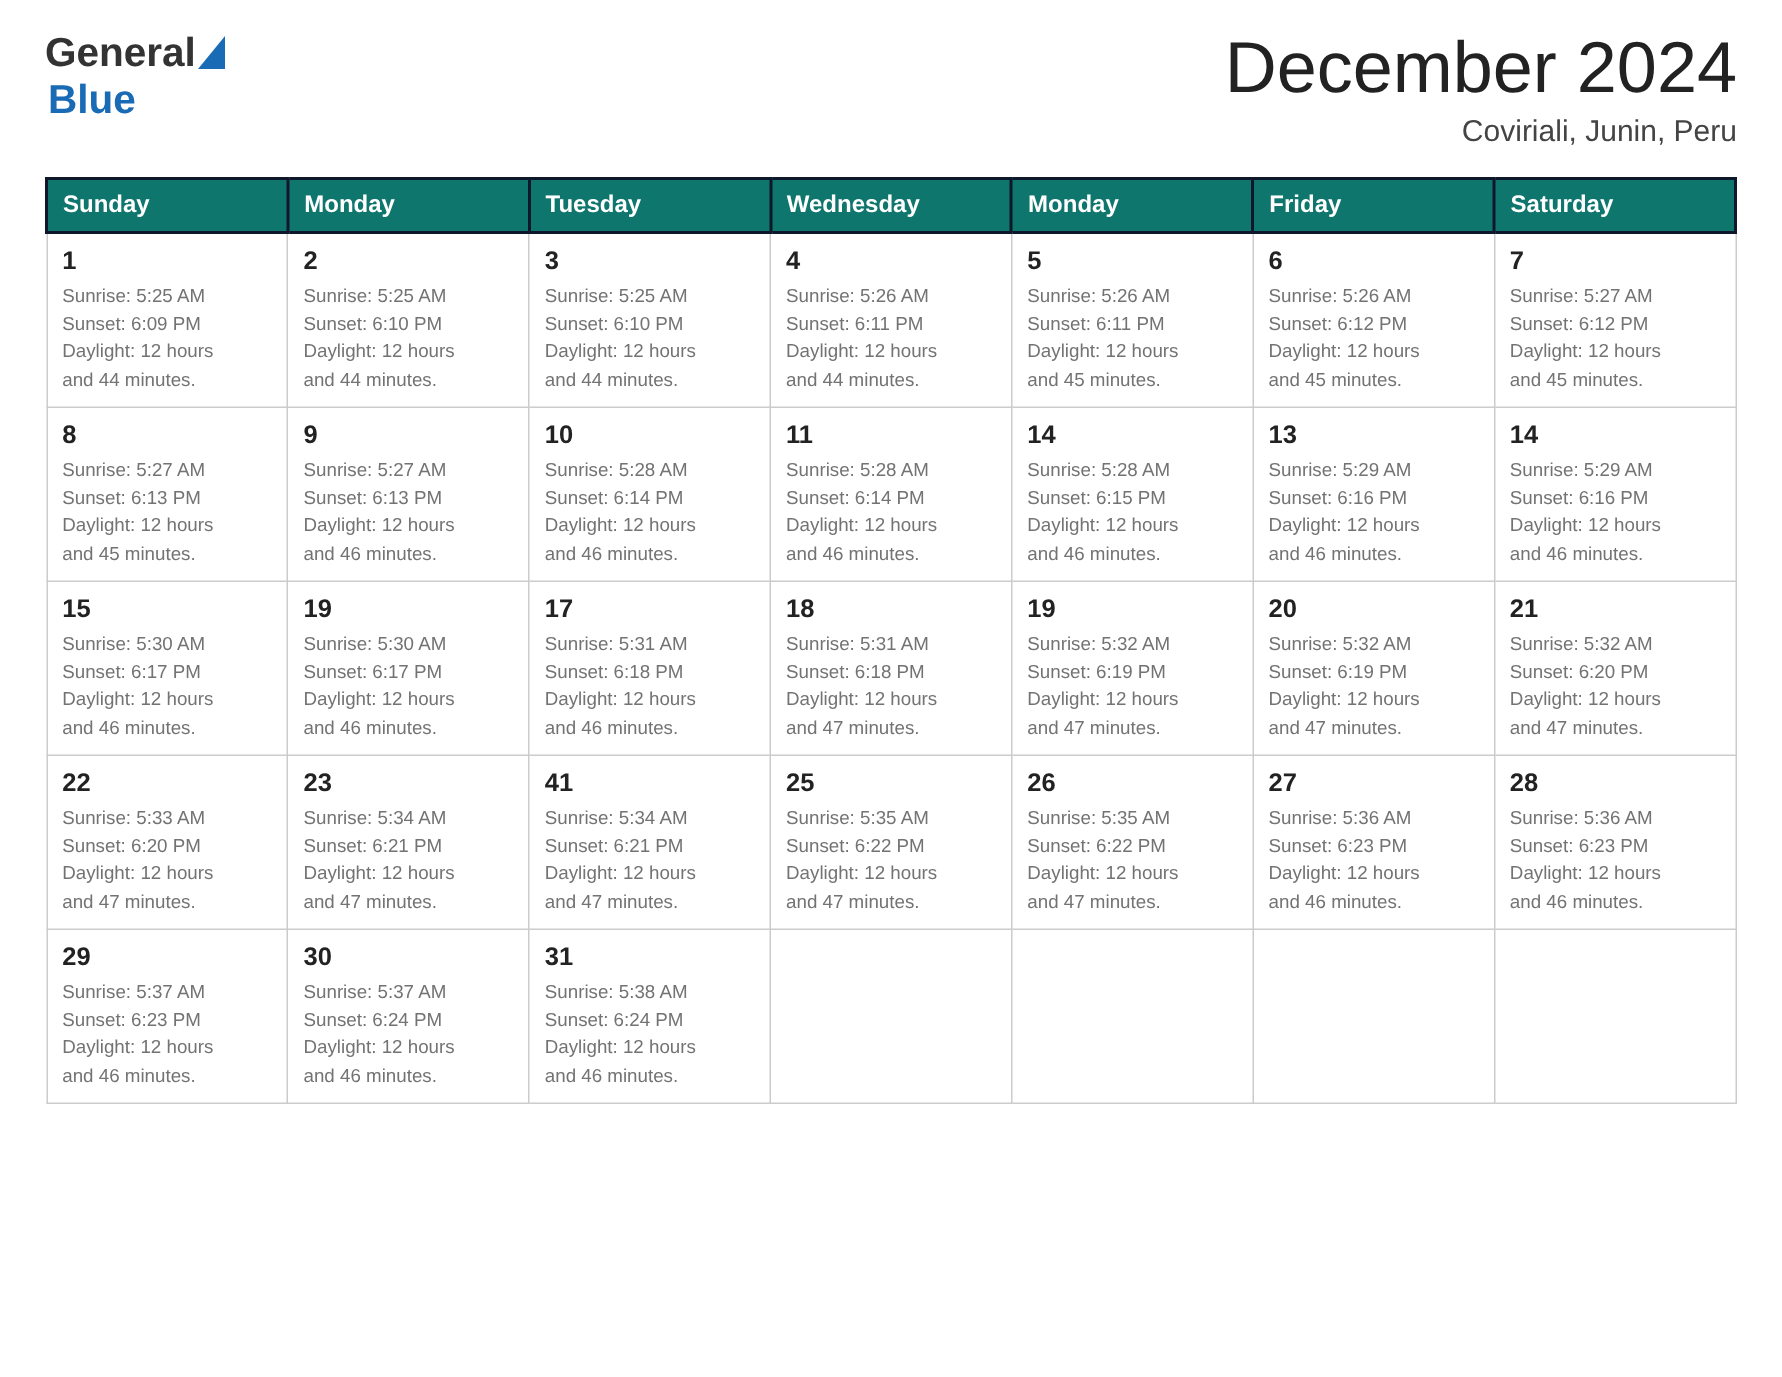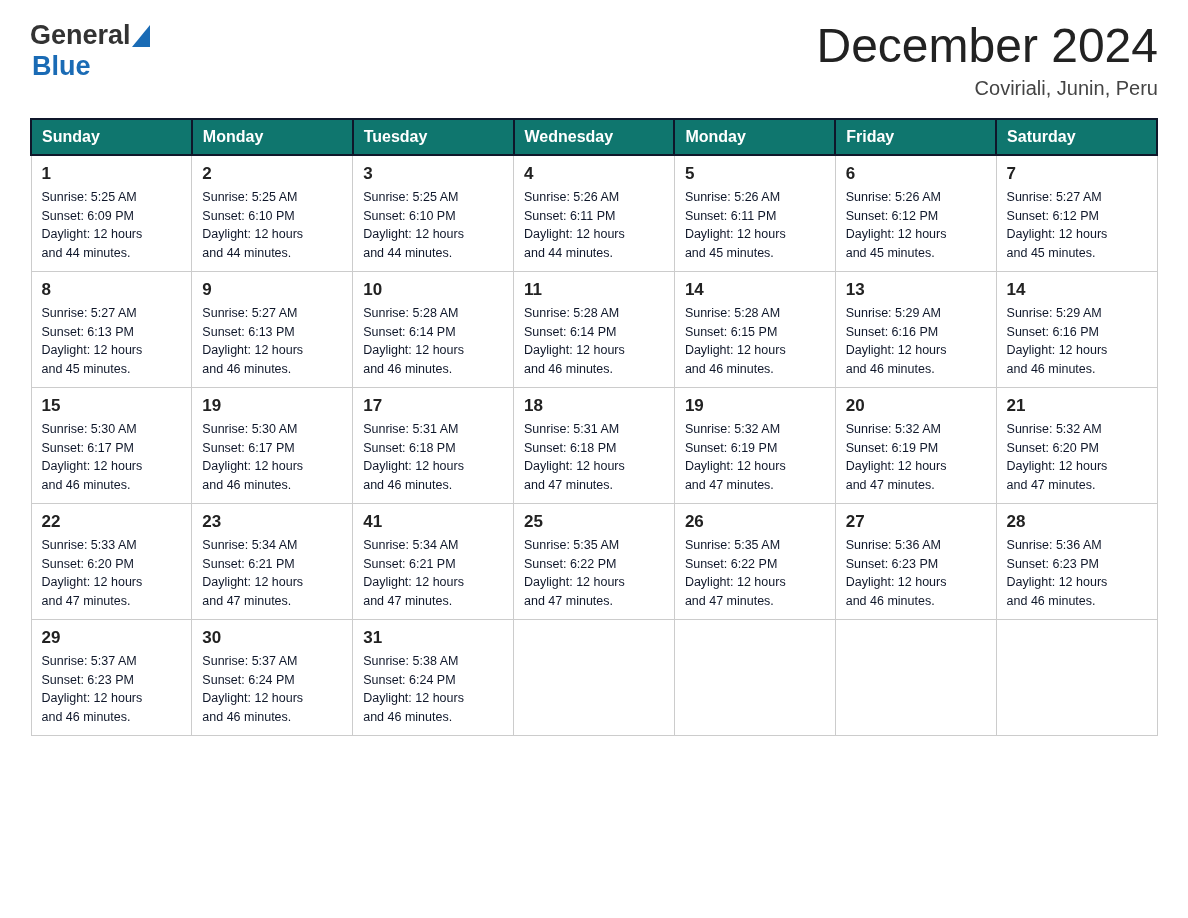--- a/index.html
+++ b/index.html
@@ -54,21 +54,21 @@
     }
     tbody tr td .day-num {
       font-size: 17px;
       font-weight: bold;
       color: #222;
       margin-bottom: 4px;
       display: block;
     }
     tbody tr td .day-info {
       font-size: 12.5px;
-      color: #0f172a;
+      color: #737373;
       line-height: 1.5;
     }
     tbody tr:nth-child(odd) td {
       background: #fff;
     }
     tbody tr:nth-child(even) td {
       background: #fff;
     }
     tbody tr td:empty {
       background: #fff;

